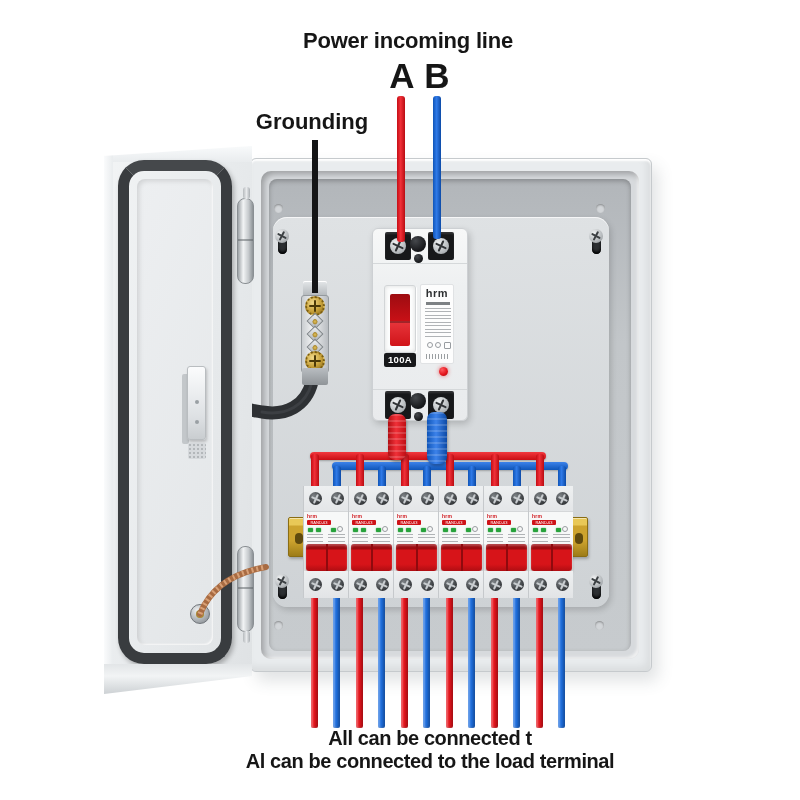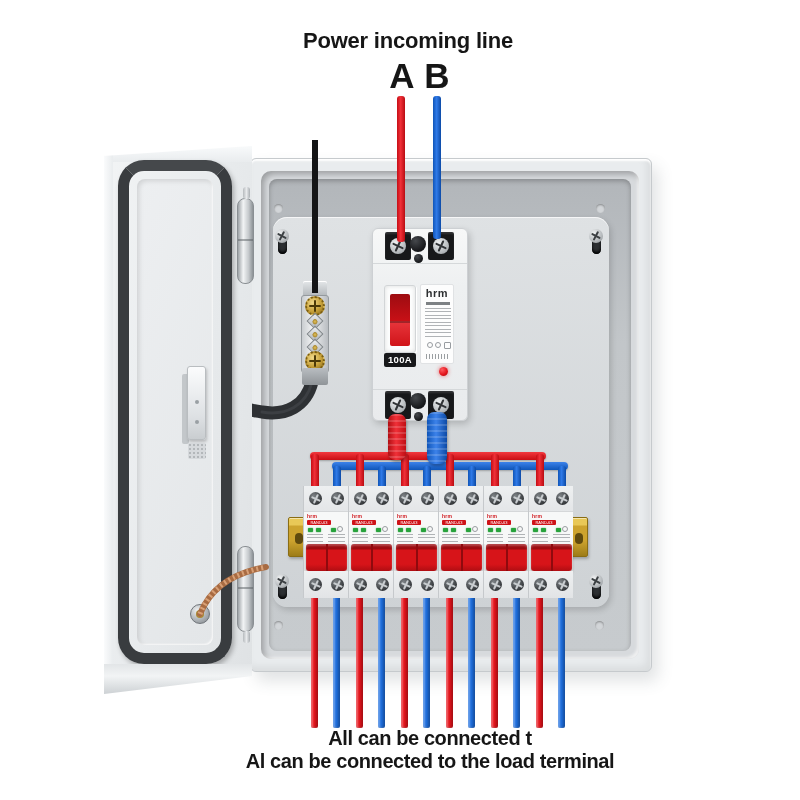--- a/index.html
+++ b/index.html
@@ -459,15 +459,16 @@
     </div>
   <div class="bolt"></div>
   <svg id="braidsvg" class="ovl" width="800" height="800" viewBox="0 0 800 800">
     <path d="M200,614 C210,589 232,573 266,567" fill="none" stroke="#a86b42" stroke-width="6" stroke-linecap="round"></path>
     <path d="M200,614 C210,589 232,573 266,567" fill="none" stroke="#d8a076" stroke-width="5" stroke-linecap="butt" stroke-dasharray="2,3"></path>
   </svg>
 
   <div class="t powerline">Power incoming line</div>
   <div class="t phase pa">A</div>
   <div class="t phase pb">B</div>
+  <div class="t grounding">Grounding</div>
   <div class="t cap1">All can be connected t</div>
   <div class="t cap2">Al can be connected to the load terminal</div>
 </div>
 
 </body></html>

